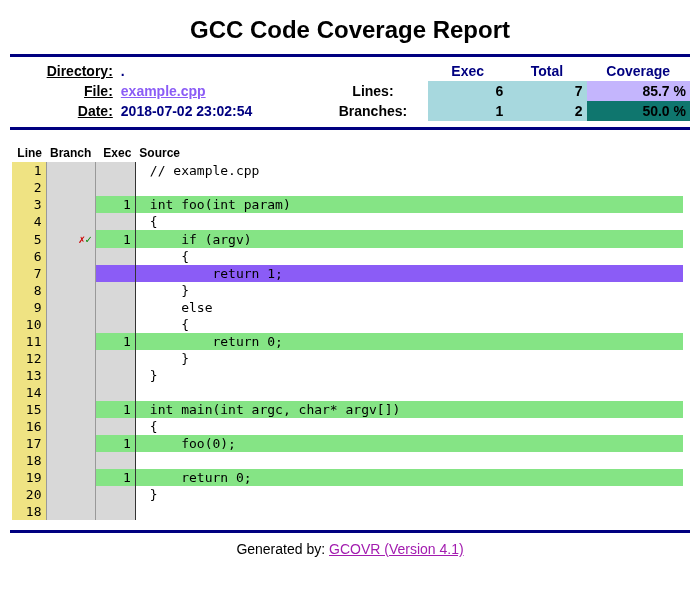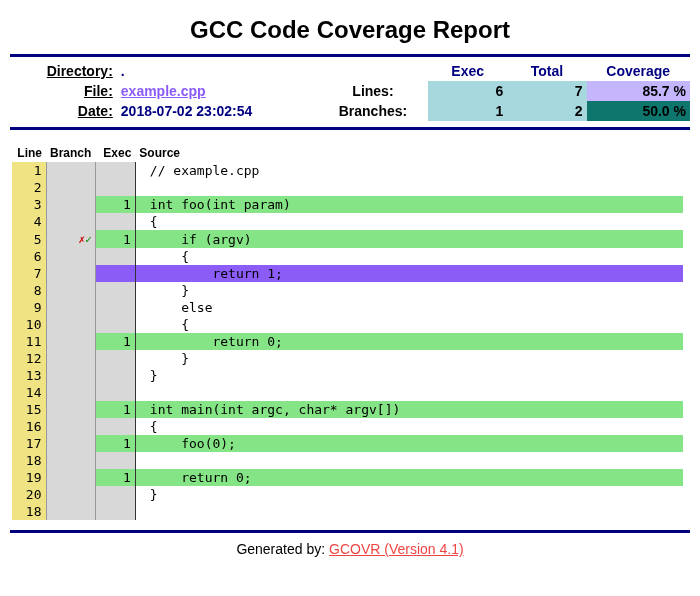--- a/index.html
+++ b/index.html
@@ -24,21 +24,21 @@
 .code-table th.r { text-align: right; }
 .col-line { width: 34px; background: #efe383; text-align: right; padding: 0 4px; color: #000; }
 .col-branch { width: 46px; background: #d8d8d8; border-left: 1px solid #999; border-right: 1px solid #999; text-align: right; padding: 0 3px; }
 .col-exec { width: 40px; background: #d8d8d8; border-right: 1px solid #333; text-align: right; padding: 0 4px; }
 .col-source { padding: 0 14px; white-space: pre; min-width: 548px; }
 .bg-green { background: #85e485; }
 .bg-red { background: #8b5cf6; }
 .x-mark { color: #c00; font-weight: bold; font-size: 11px; }
 .check-mark { color: #080; font-size: 11px; }
 .footer { text-align: center; font-size: 14px; padding: 8px 0 16px; }
-.footer a { color: #ef4444; text-decoration: underline; }
+.footer a { color: #a21caf; text-decoration: underline; }
 tr.code-row td { line-height: 17px; height: 17px; }
 </style>
 </head>
 <body>
 <div class="container">
 
 <div class="title">GCC Code Coverage Report</div>
 <div class="hr-blue"></div>
 
 <table class="header-table">

